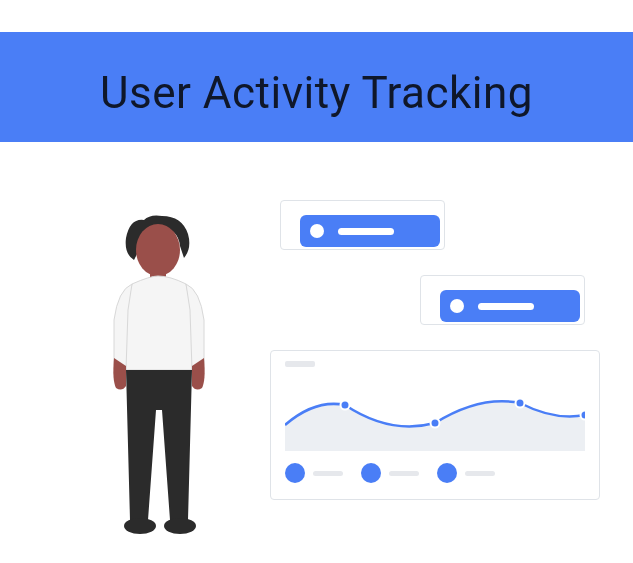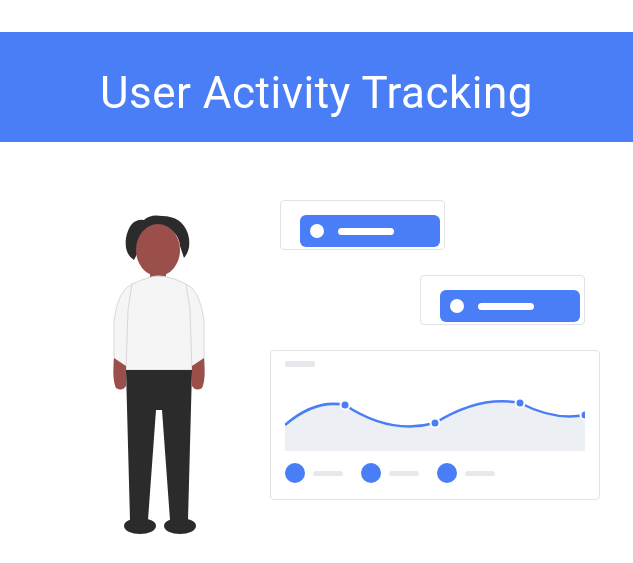--- a/index.html
+++ b/index.html
@@ -16,21 +16,21 @@
       top: 32px;
       left: 0;
       width: 633px;
       height: 110px;
       background: #4a7ef6;
       display: flex;
       align-items: center;
       justify-content: center;
     }
     .header-title {
-      color: #ffffff;
+      color: #0f172a;
       font-size: 44px;
       font-weight: 400;
       letter-spacing: 0.5px;
       margin-top: 12px;
     }
     .illustration-area {
       position: absolute;
       top: 180px;
       left: 0;
       width: 633px;

